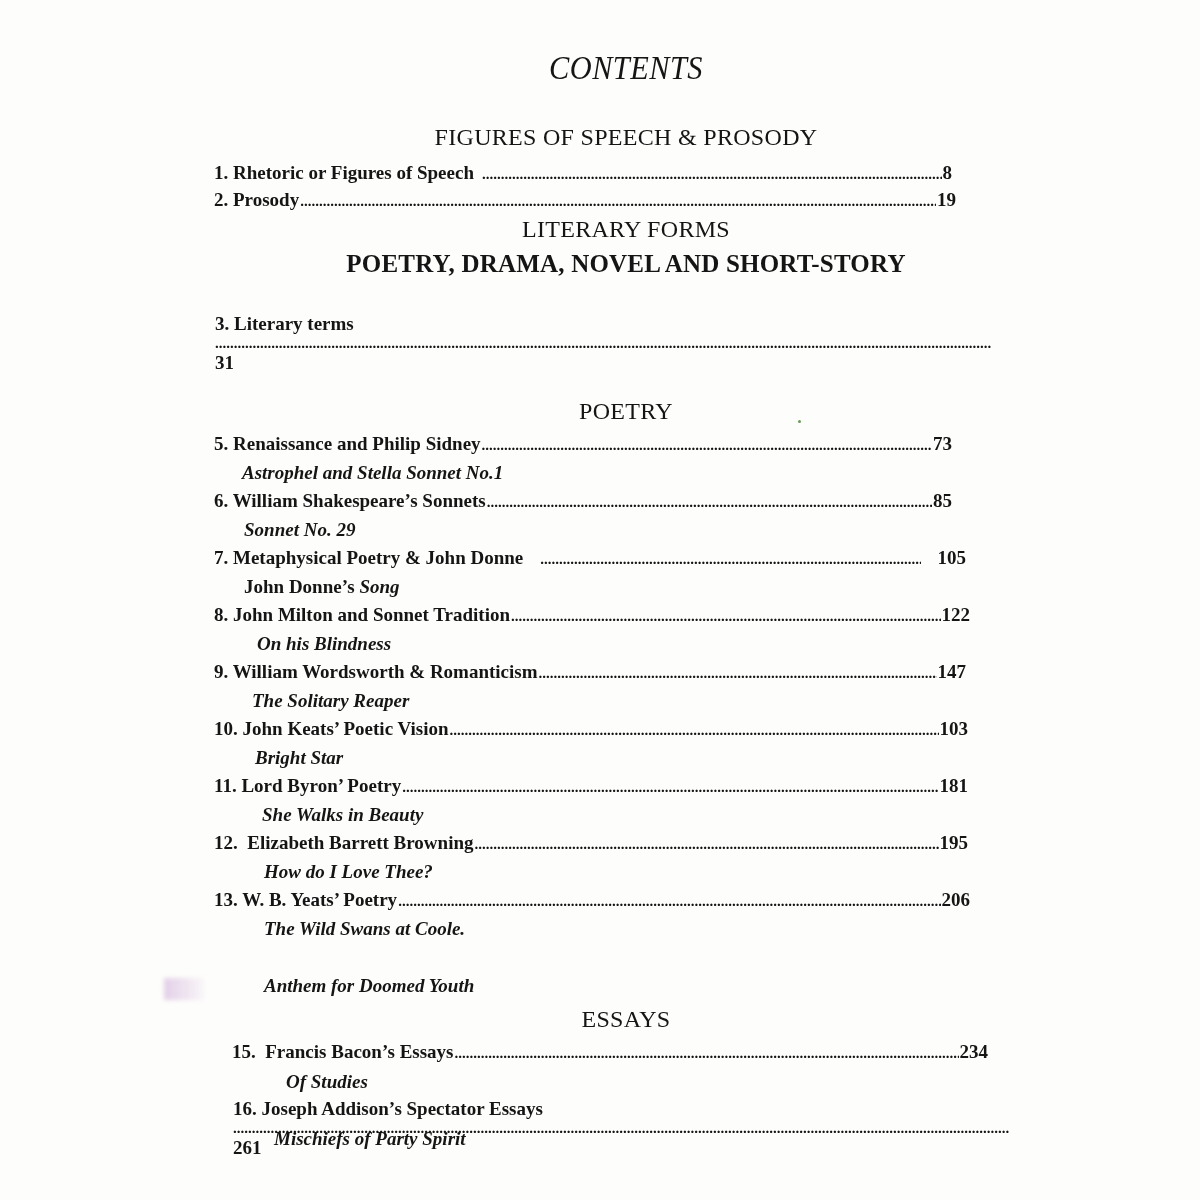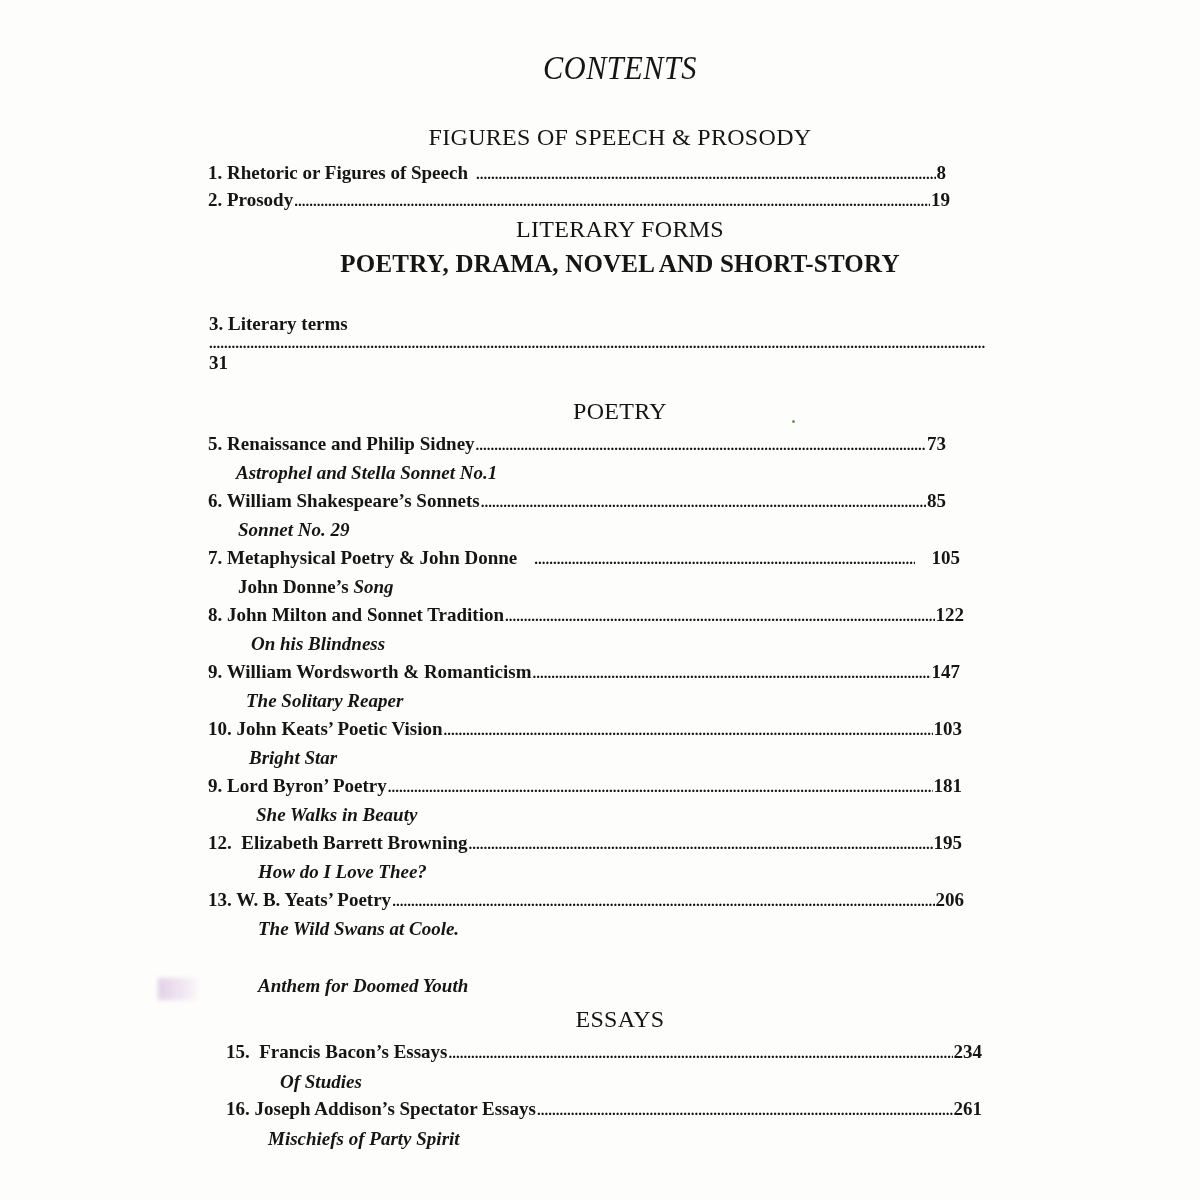--- a/index.html
+++ b/index.html
@@ -3,21 +3,21 @@
   <meta charset="utf-8">
   <style>
     html, body { margin: 0; padding: 0; }
     body {
       width: 1200px; height: 1200px; overflow: hidden;
       background: #fdfdfb;
       font-family: "Liberation Serif", "DejaVu Serif", serif;
       color: #151515;
       position: relative;
     }
-    .page { position: absolute; left: 0; top: 0; width: 1027px; height: 1200px; padding-left: 38px; }
+    .page { position: absolute; left: 6px; top: 0; width: 1027px; height: 1200px; padding-left: 38px; }
     .title {
       position: absolute; left: 0; width: 1240px; top: 50px;
       text-align: center; font-style: italic; font-size: 33px; letter-spacing: 0.5px;
       transform: scaleX(0.92); transform-origin: center;
     }
     .section {
       position: absolute; left: 0; width: 1240px; text-align: center;
       font-size: 24px; letter-spacing: 0.3px;
     }
     .entry {
@@ -112,21 +112,21 @@
   <div class="sub" style="left:246px; top:690px;">The Solitary Reaper</div>
 
   <div class="entry" style="left:208px; width:754px; top:718px;">
     <span class="lbl">10. John Keats’ Poetic Vision</span>
     <span class="dots"></span>
     <span class="pg">103</span>
   </div>
   <div class="sub" style="left:249px; top:747px;">Bright Star</div>
 
   <div class="entry" style="left:208px; width:754px; top:775px;">
-    <span class="lbl">9. Lord Byron’ Poetry</span>
+    <span class="lbl">11. Lord Byron’ Poetry</span>
     <span class="dots"></span>
     <span class="pg">181</span>
   </div>
   <div class="sub" style="left:256px; top:804px;">She Walks in Beauty</div>
 
   <div class="entry" style="left:208px; width:754px; top:832px;">
     <span class="lbl" style="white-space:pre;">12.  Elizabeth Barrett Browning</span>
     <span class="dots"></span>
     <span class="pg">195</span>
   </div>
@@ -144,20 +144,20 @@
 
   <div class="section" style="top:1006px;">ESSAYS</div>
 
   <div class="entry" style="left:226px; width:756px; top:1041px;">
     <span class="lbl" style="white-space:pre;">15.  Francis Bacon’s Essays</span>
     <span class="dots"></span>
     <span class="pg">234</span>
   </div>
   <div class="sub" style="left:280px; top:1071px;">Of Studies</div>
 
-  <div class="entry" style="left:226px; width:756px; top:1098px;">
+  <div class="entry" style="left:226px; width:756px; top:1098px;flex-direction:column;">
     <span class="lbl">16. Joseph Addison’s Spectator Essays</span>
     <span class="dots"></span>
     <span class="pg">261</span>
   </div>
   <div class="sub" style="left:268px; top:1128px;">Mischiefs of Party Spirit</div>
 
 </div>
 
 </body></html>

